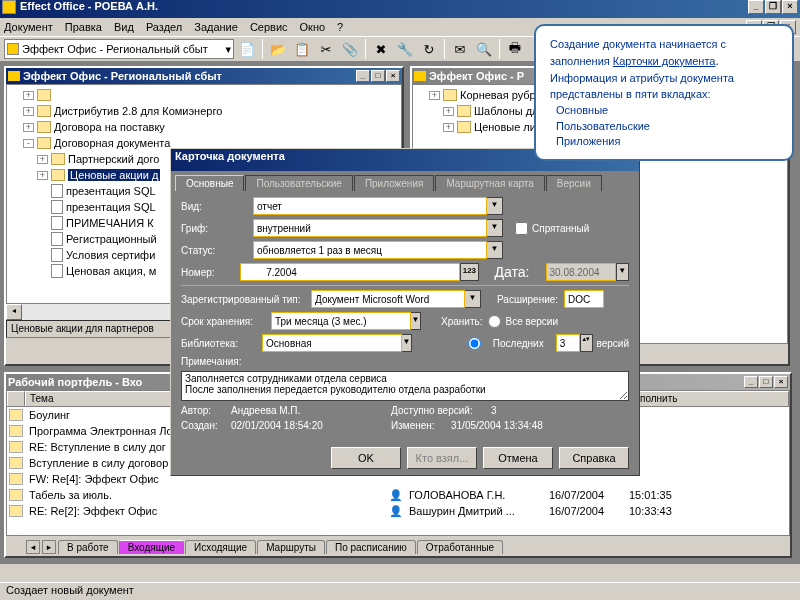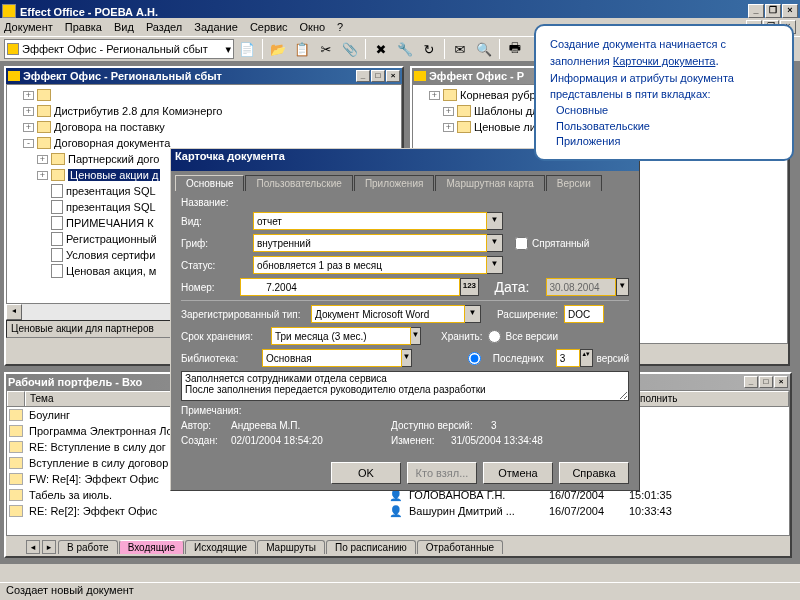--- a/index.html
+++ b/index.html
@@ -1,17 +1,17 @@
 <!DOCTYPE html>
 <html><head>
 <meta charset="utf-8">
 <style>
 *{box-sizing:border-box;margin:0;padding:0;font-family:Tahoma,Arial,sans-serif;font-size:11px}
 body{background:#d4d0c8;width:800px;height:600px;overflow:hidden;position:relative}
-.titlebar{background:linear-gradient(to right,#0a246a,#3a6ea5);color:#fff;height:18px;display:flex;align-items:flex-end;padding:0 2px;font-weight:bold}
+.titlebar{background:linear-gradient(to right,#0a246a,#3a6ea5);color:#fff;height:18px;display:flex;align-items:flex-start;padding:0 2px;font-weight:bold}
 .titlebar .icon{width:14px;height:14px;background:#ffcc00;margin-right:4px;display:inline-block;border:1px solid #888}
 .titlebar .btns{margin-left:auto;display:flex;gap:1px}
 .titlebar .btns span{width:16px;height:14px;background:#d4d0c8;border:1px solid #fff;border-right-color:#666;border-bottom-color:#666;color:#000;text-align:center;line-height:10px;font-size:9px;font-family:Arial}
 .menubar{background:#d4d0c8;height:18px;display:flex;align-items:center;padding:0 4px;gap:12px}
 .menubar span{cursor:default}
 .toolbar{background:#d4d0c8;height:26px;border-top:1px solid #fff;border-bottom:1px solid #808080;display:flex;align-items:center;padding:2px 4px;gap:2px}
 .toolbar .combo{height:20px;background:#fff;border:1px solid #808080;width:230px;display:flex;align-items:center;padding:0 2px}
 .toolbar .tbtn{width:22px;height:22px;border:1px solid transparent;display:flex;align-items:center;justify-content:center;font-size:13px}
 .toolbar .sep{width:1px;height:20px;background:#808080;margin:0 2px;border-right:1px solid #fff}
 .mdi{position:absolute;top:62px;left:0;right:0;bottom:36px;background:#808080}
@@ -28,21 +28,21 @@
 .tree .sel{background:#0a246a;color:#fff;padding:0 2px}
 .tree .i1{padding-left:14px}.tree .i2{padding-left:28px}
 .list{background:#fff;border:1px solid #808080}
 .list .hdr{display:flex;background:#d4d0c8;border-bottom:1px solid #808080;height:16px}
 .list .hdr span{border-right:1px solid #808080;border-top:1px solid #fff;border-left:1px solid #fff;padding:1px 4px;font-size:10px}
 .list .row{display:flex;height:16px;align-items:center}
 .list .row span{padding:0 4px;overflow:hidden;white-space:nowrap}
 .list .ricon{width:14px;height:12px;background:#ffe79c;border:1px solid #aaa;margin:0 2px;flex-shrink:0}
 .tabs{display:flex;background:#d4d0c8;height:18px;align-items:flex-end;padding-left:20px}
 .tabs .tab{background:#d4d0c8;border:1px solid #808080;border-bottom:none;padding:1px 8px;margin-right:1px;font-size:10px;border-top-left-radius:3px;border-top-right-radius:3px}
-.tabs .tab.active{background:#f9a8d4;border-top:1px solid #fff}
+.tabs .tab.active{background:#d946ef;border-top:1px solid #fff}
 .tabs .nav{width:14px;height:14px;border:1px solid #808080;text-align:center;line-height:12px;margin-right:2px;font-size:9px}
 .dlg{position:absolute;background:#808080;border:1px solid #404040;border-top-color:#d4d0c8;border-left-color:#d4d0c8;z-index:100}
 .dlg .dt{background:linear-gradient(to right,#0a246a,#3a6ea5);color:#fff;height:22px;padding:1px 4px;font-weight:bold;font-size:11px}
 .dlg .dtabs{display:flex;background:#808080;padding:4px 4px 0 4px}
 .dlg .dtab{background:#808080;border:1px solid #404040;border-bottom:none;padding:2px 10px;margin-right:1px;color:#d4d0c8;font-size:10px}
 .dlg .dtab.active{background:#808080;color:#fff;border-top:1px solid #d4d0c8;border-left:1px solid #d4d0c8}
 .dlg .body{background:#808080;padding:6px 10px}
 .dlg .frow{display:flex;align-items:center;margin-bottom:4px}
 .dlg .flab{color:#fff;font-size:10px;width:72px}
 .dlg .finp{background:#fff;border:1px solid #eab308;height:18px;padding:1px 3px;font-size:10px;flex:1}
@@ -310,23 +310,20 @@
 <div class="dlg" style="left:170px;top:148px;width:470px">
   <div class="dt">Карточка документа</div>
   <div class="dtabs">
     <span class="dtab active">Основные</span>
     <span class="dtab">Пользовательские</span>
     <span class="dtab">Приложения</span>
     <span class="dtab">Маршрутная карта</span>
     <span class="dtab">Версии</span>
   </div>
   <div class="body">
-    <div class="frow">
-        <span class="flab">Название:</span>
-      </div>
 
     <div class="frow">
       <span class="flab">Вид:</span>
       <div class="fcombo" style="width:250px;flex:none">
           <input class="finp" value="отчет" style="">
           <span class="dd">▼</span>
         </div>
     </div>
     <div class="frow">
       <span class="flab">Гриф:</span>
@@ -380,25 +377,25 @@
           <span class="dd">▼</span>
         </div>
       <span style="width:62px"></span>
       <input type="radio" checked="" style="">
         <span style="color:#fff;font-size:10px;margin:0 12px">Последних</span>
       <input class="finp" style="width: 24px; flex: 0 0 auto;" value="3">
       <span style="width:14px;height:18px;background:#d4d0c8;border:1px solid #404040;font-size:7px;text-align:center">▴▾</span>
       <span style="color:#fff;font-size:10px;margin-left:4px">версий</span>
     </div>
     <div class="frow">
+        <span class="flab">Примечания:</span>
+      </div>
+    <div class="frow">
         <textarea class="fta" style="">Заполняется сотрудниками отдела сервиса
 После заполнения передается руководителю отдела разработки</textarea>
-      </div>
-    <div class="frow">
-        <span class="flab">Примечания:</span>
       </div>
     <div class="frow">
       <span class="flab" style="width:50px">Автор:</span>
       <span style="color:#fff;font-size:10px;width:160px">Андреева М.П.</span>
       <span style="color:#fff;font-size:10px;width:100px">Доступно версий:</span>
       <span style="color:#fff;font-size:10px">3</span>
     </div>
     <div class="frow">
       <span class="flab" style="width:50px">Создан:</span>
       <span style="color:#fff;font-size:10px;width:160px">02/01/2004   18:54:20</span>

